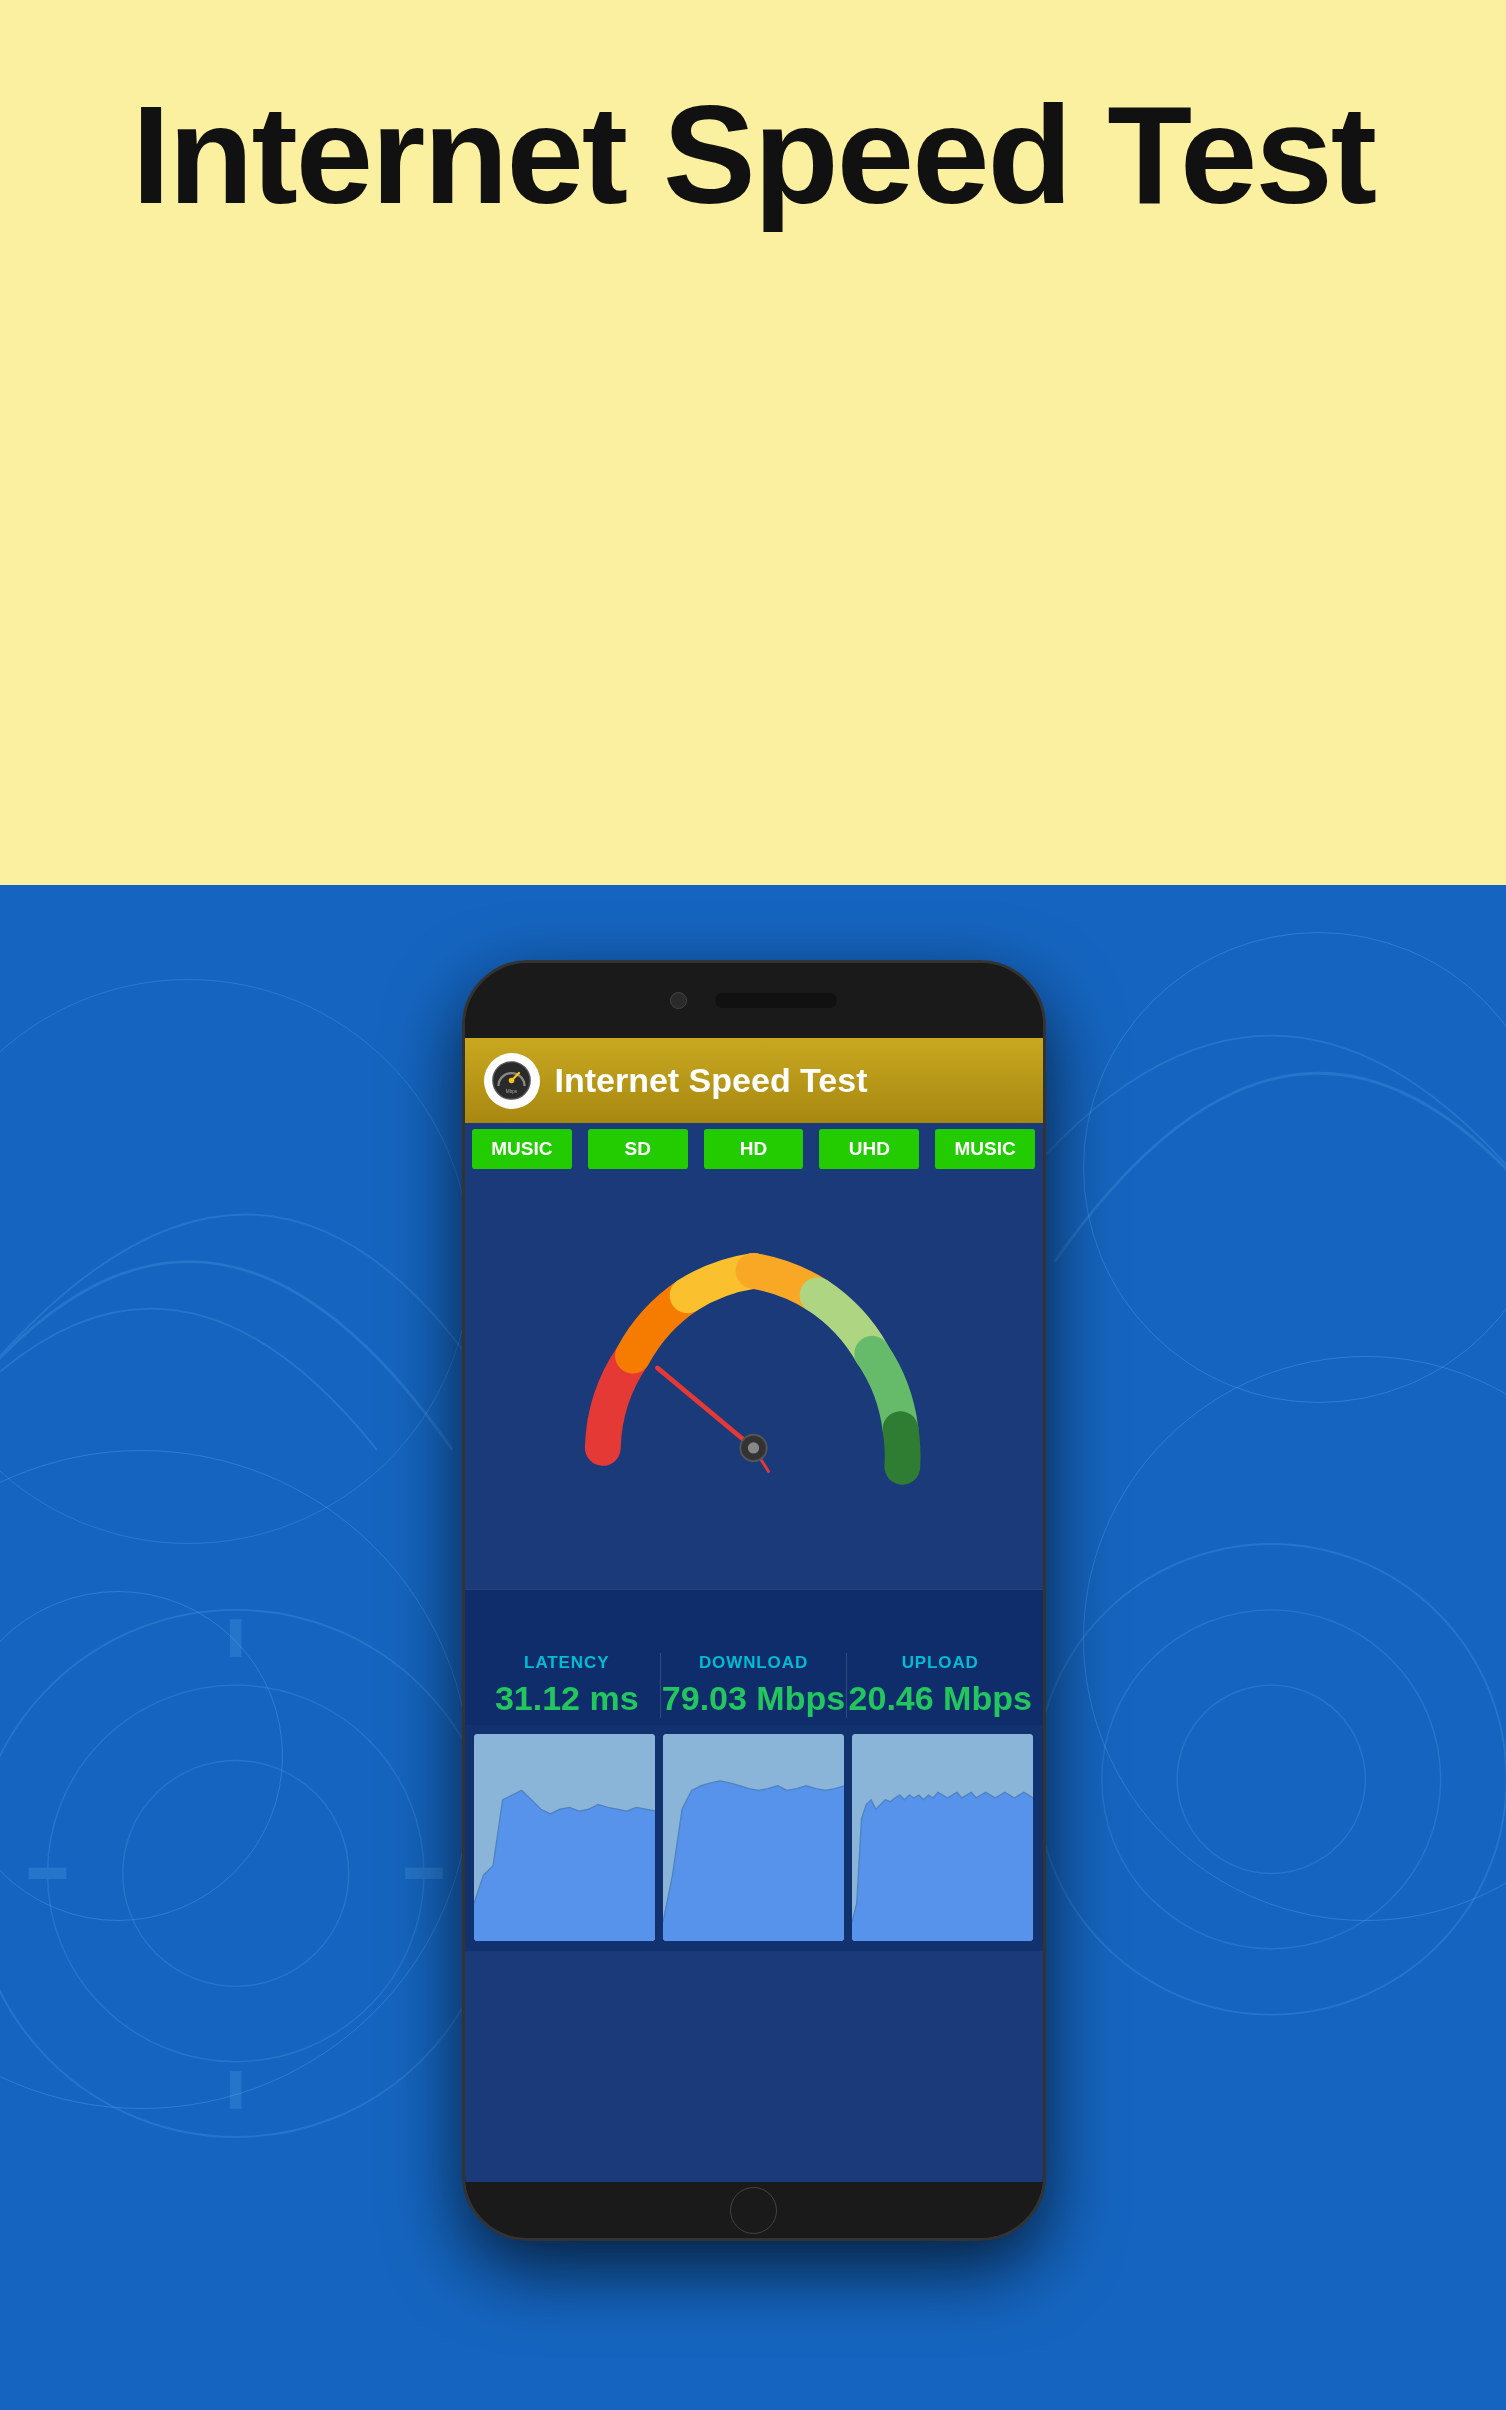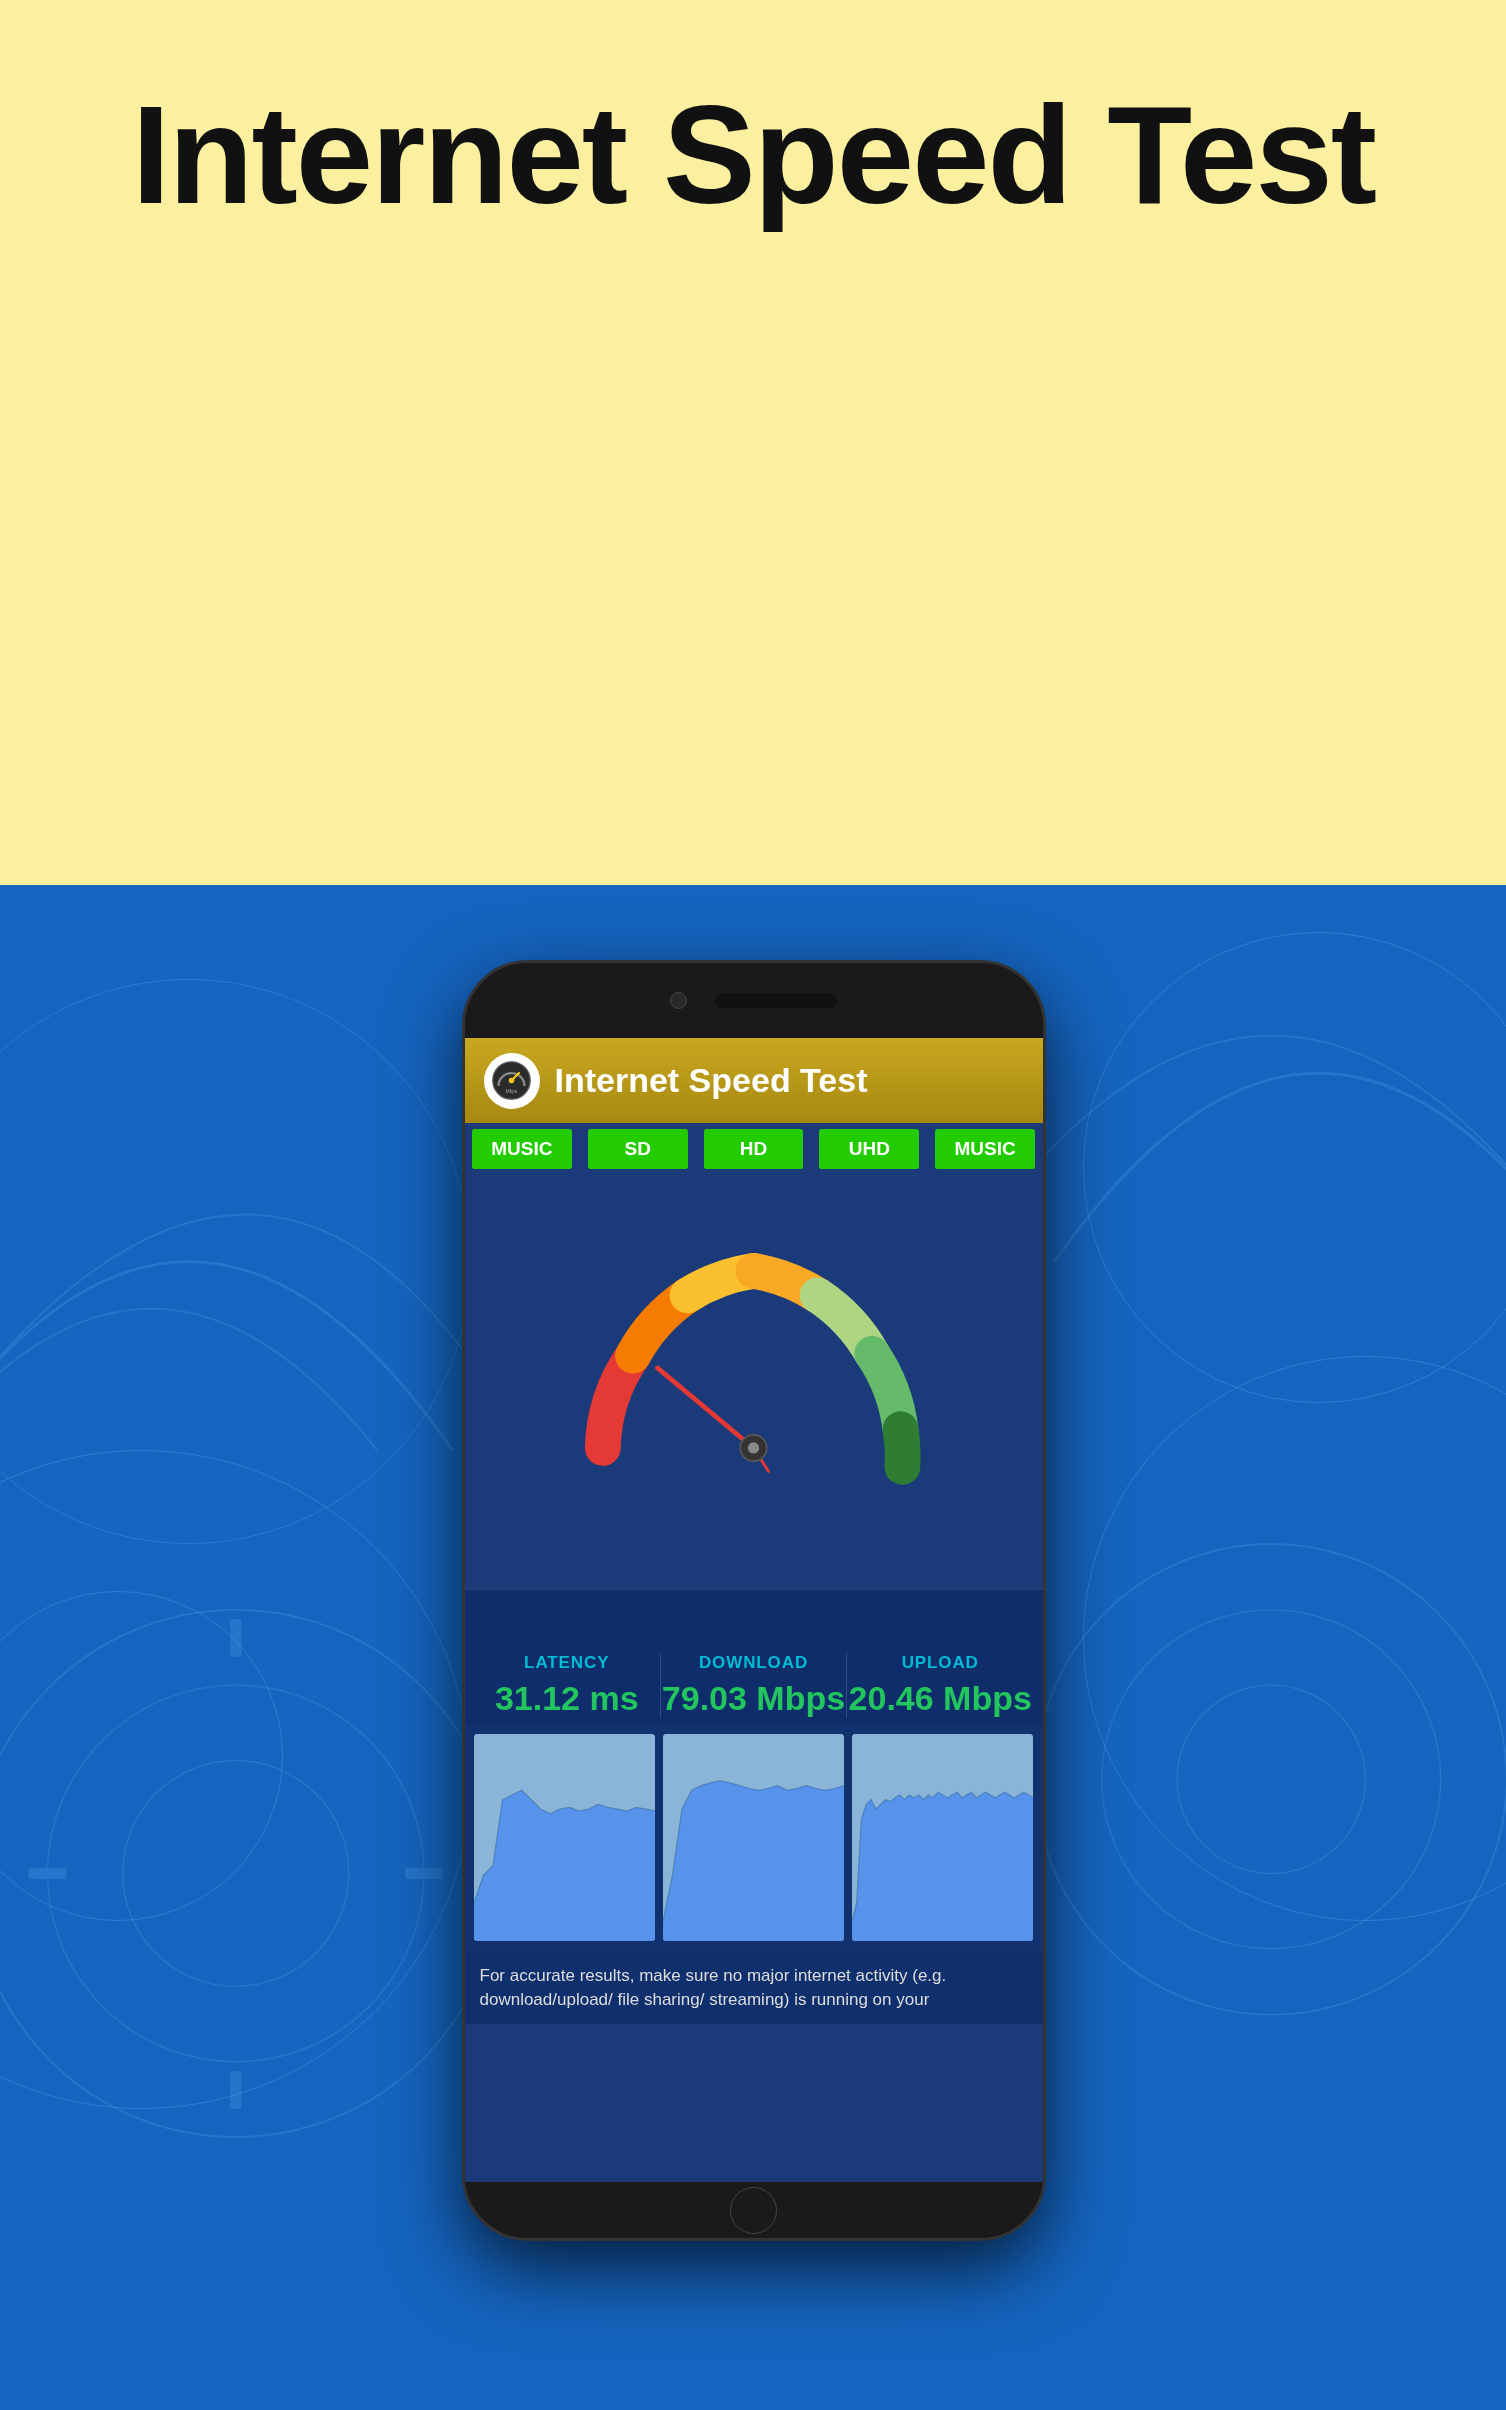--- a/index.html
+++ b/index.html
@@ -392,23 +392,20 @@
 
         <div class="chart-box">
           <svg class="chart-svg" viewBox="0 0 190 220" preserveAspectRatio="none">
             <rect width="190" height="220" fill="#8ab4d8"></rect>
             <polyline points="0,200 5,180 10,90 15,75 20,70 25,80 30,75 35,70 40,72 45,68 50,65 55,70 60,65 65,68 70,65 75,70 80,65 85,68 90,62 95,65 100,68 105,65 110,62 115,68 120,65 125,62 130,68 135,65 140,62 145,65 150,68 155,65 160,62 165,65 170,68 175,65 180,62 185,65 190,68" fill="none" stroke="#5585aa" stroke-width="1.5"></polyline>
             <polygon points="0,200 5,180 10,90 15,75 20,70 25,80 30,75 35,70 40,72 45,68 50,65 55,70 60,65 65,68 70,65 75,70 80,65 85,68 90,62 95,65 100,68 105,65 110,62 115,68 120,65 125,62 130,68 135,65 140,62 145,65 150,68 155,65 160,62 165,65 170,68 175,65 180,62 185,65 190,68 190,220 0,220" fill="rgba(66,133,244,0.7)"></polygon>
           </svg>
         </div>
       </div>
 
-      <div class="bottom-text">
-        <div class="bottom-text-content">For accurate results, make sure no major internet activity (e.g. download/upload/ file sharing/ streaming) is running on your</div>
-      </div>
 
     </div>
 
     <div class="phone-bottom">
       <div class="home-button"></div>
     </div>
 
   </div>
 
 </div>

